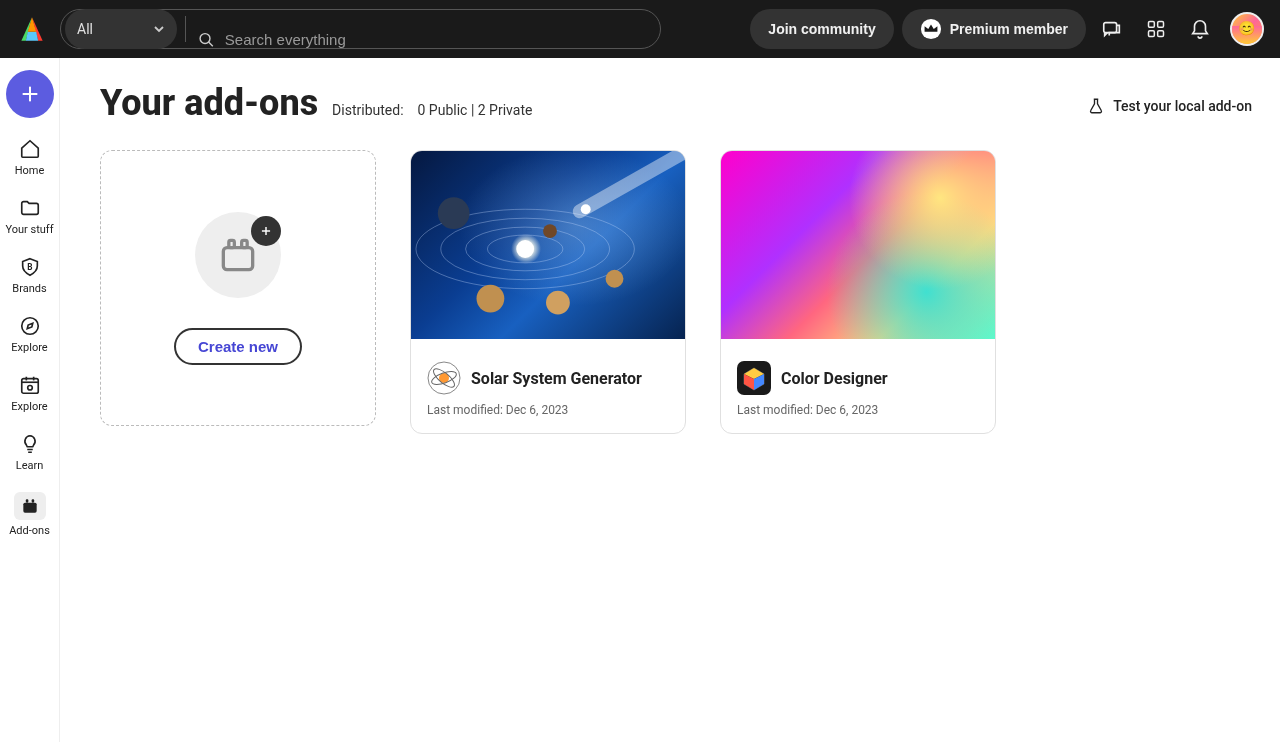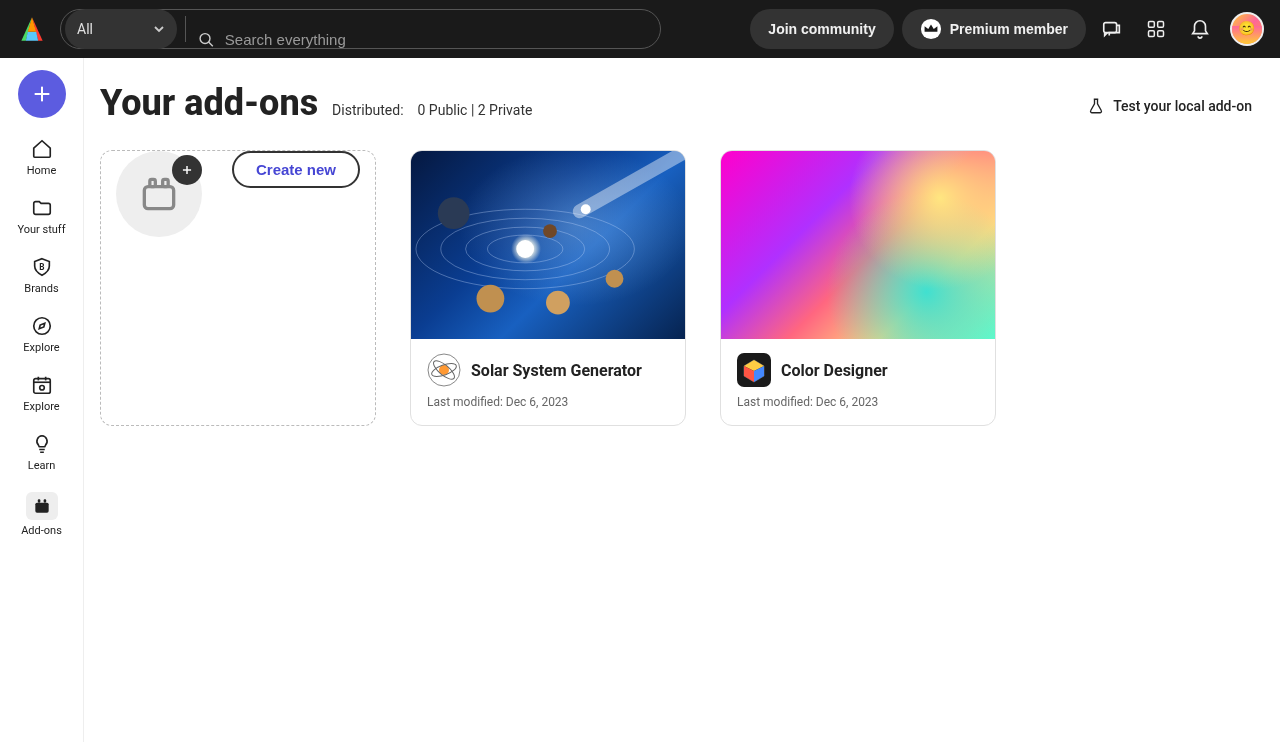--- a/index.html
+++ b/index.html
@@ -17,47 +17,47 @@
 .search-input::placeholder { color:#999; }
 .topbar-spacer { flex:1; }
 .top-btn { background:#333; color:#f0f0f0; border:none; border-radius:20px; height:40px; padding:0 18px; font-size:14px; font-weight:600; display:flex; align-items:center; gap:8px; cursor:pointer;}
 .crown-icon { width:22px; height:22px; }
 .top-icon-btn { width:36px; height:36px; display:flex; align-items:center; justify-content:center; cursor:pointer; }
 .avatar { width:34px; height:34px; border-radius:50%; background: linear-gradient(135deg,#ffcc33,#ff6699,#ff9933); border:2px solid #eee; cursor:pointer; margin-left:4px; position:relative; overflow:hidden;}
 .avatar::before { content:""; position:absolute; width:100%; height:60%; bottom:0; background:linear-gradient(#ff6699,#ffcc33); }
 .avatar::after { content:"😊"; position:absolute; font-size:14px; left:50%; top:50%; transform:translate(-50%,-55%);}
 
 
-.sidebar { position:absolute; top:58px; left:0; width:84px; height:calc(742px - 58px); border-right:1px solid #eee; display:flex; flex-direction:column; align-items:center; padding-top:12px; gap:4px;}
+.sidebar { position:absolute; top:58px; left:0; width:60px; height:calc(742px - 58px); border-right:1px solid #eee; display:flex; flex-direction:column; align-items:center; padding-top:12px; gap:4px;}
 .plus-btn { width:48px; height:48px; border-radius:50%; background:#5c5ce0; display:flex; align-items:center; justify-content:center; cursor:pointer; margin-bottom:10px;}
 .side-item { width:60px; display:flex; flex-direction:column; align-items:center; gap:4px; padding:6px 0 10px; cursor:pointer;}
 .side-icon { width:22px; height:22px; display:flex; align-items:center; justify-content:center;}
 .side-label { font-size:11px; color:#222;}
 .side-item.active .side-icon-bg { background:#eee; border-radius:6px; padding:3px 5px;}
 
 
 .main { position:absolute; left:72px; top:58px; right:0; bottom:0; padding:24px 28px; overflow:auto;}
 .head-row { display:flex; align-items: baseline; gap:14px; margin-bottom:26px;}
 .page-title { font-size:36px; font-weight:800; color:#222;}
 .dist-label { font-size:14px; font-weight:400; color:#333;}
 .dist-values { font-size:14px; color:#333;}
 .head-spacer { flex:1;}
 .test-link { display:flex; align-items:center; gap:8px; font-size:14px; color:#222; cursor:pointer; font-weight:500;}
 
 .cards-row { display:flex; gap:34px; }
 
-.create-card { width:276px; height:276px; border:1px dashed #bbb; border-radius:12px; display:flex; flex-direction:row; align-items:flex-start; justify-content:center; gap:30px;}
+.create-card { width:276px; height:276px; border:1px dashed #bbb; border-radius:12px; display:flex; flex-direction:column; align-items:center; justify-content:center; gap:30px;}
 .plugin-icon-wrap { width:86px; height:86px; border-radius:50%; background:#eee; display:flex; align-items:center; justify-content:center; position:relative;}
 .plugin-plus { position:absolute; top:4px; right:0px; width:30px; height:30px; border-radius:50%; background:#333; display:flex; align-items:center; justify-content:center;}
 .create-btn { border:2px solid #333; border-radius:20px; padding:8px 22px; font-size:15px; font-weight:600; color:#4646d4; background:#fff; cursor:pointer;}
 
 .addon-card { width:276px; border:1px solid #e0e0e0; border-radius:12px; overflow:hidden; background:#fff;}
 .addon-cover { height:188px; width:100%;}
 .addon-body { padding:14px 16px 16px;}
-.addon-title-row { display:flex; align-items:center; gap:10px; margin-bottom:8px;}
+.addon-title-row { display:flex; align-items:center; gap:10px; margin-bottom:8px;margin-top:8px;}
 .addon-icon { width:34px; height:34px; border-radius:6px; flex-shrink:0;}
 .addon-title { font-size:16px; font-weight:700; color:#222;}
 .addon-modified { font-size:12px; color:#666;}
 
 .cover-solar { background: radial-gradient(circle at 42% 52%, #fff 0, #ffe 3%, rgba(255,255,255,0) 8%), radial-gradient(ellipse at 60% 40%, rgba(180,220,255,0.3), transparent 50%), linear-gradient(135deg,#051840,#0a3d91 40%,#1860c0 60%,#062350); position:relative; overflow:hidden;}
 .cover-gradient { background: radial-gradient(circle at 80% 25%, #ffe680 0%, transparent 35%), radial-gradient(circle at 75% 75%, #40e0d0 0%, transparent 40%), linear-gradient(135deg, #ff00cc, #b030ff 35%, #ff6680 55%, #ffd080 75%, #60ffcc);}
 </style>
 </head>
 <body>
 

